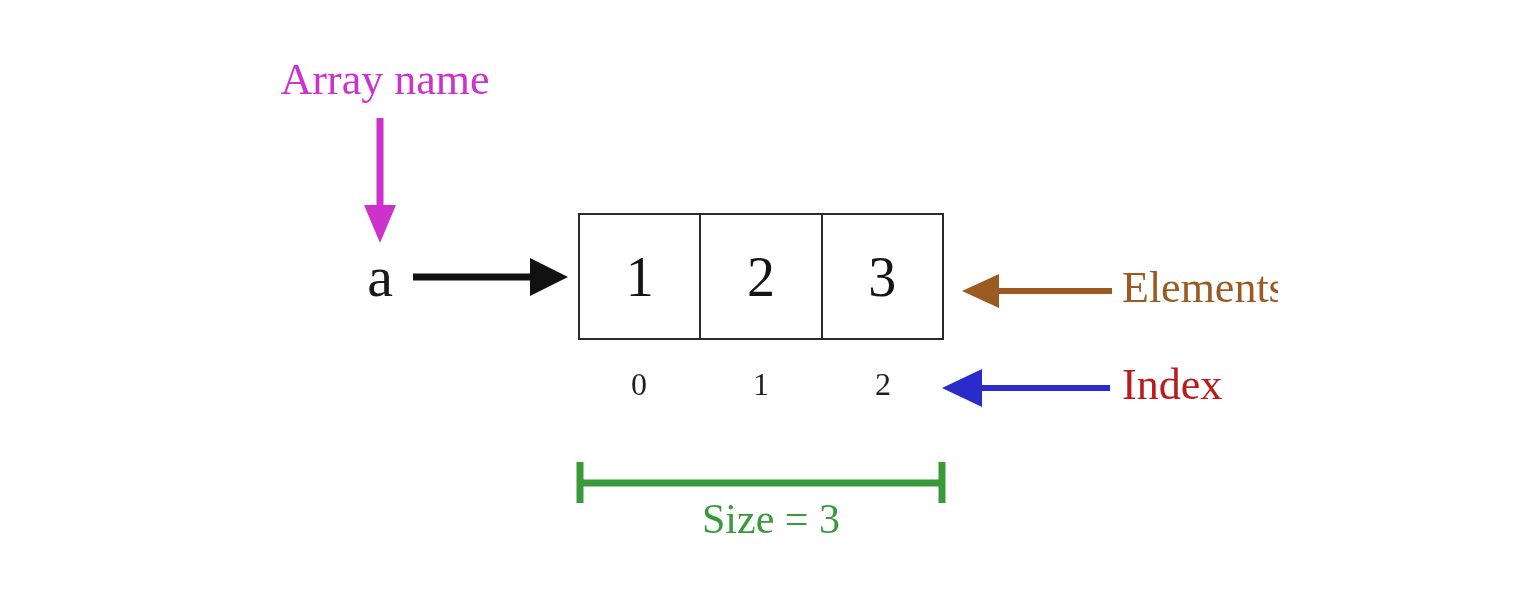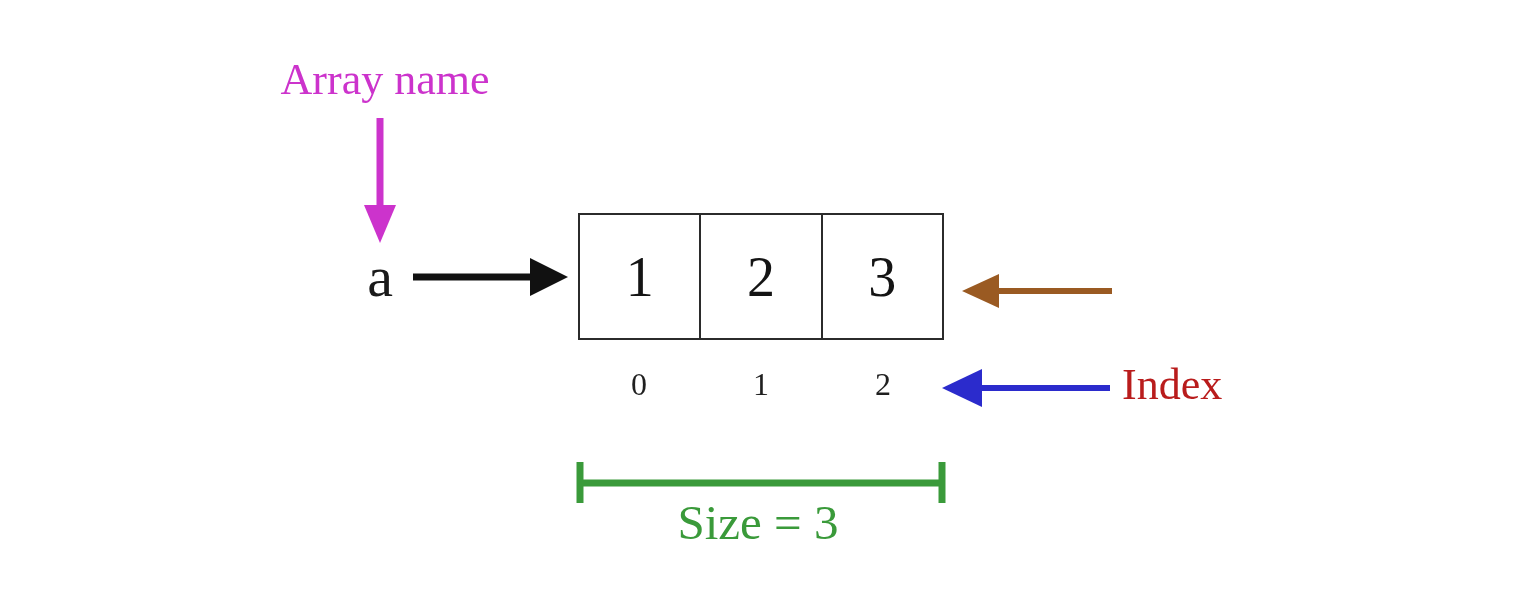--- a/index.html
+++ b/index.html
@@ -102,25 +102,25 @@
     left: 1122px;
     top: 363px;
     font-size: 44px;
     line-height: 1;
     color: #b91c1c;
     white-space: nowrap;
   }
 
   
   #size-caption {
-    left: 575px;
+    left: 588px;
     top: 498px;
     width: 366px;
     text-align: center;
-    font-size: 49px;
+    font-size: 42px;
     line-height: 1;
     color: #3a9a3a;
     white-space: nowrap;
   }
 </style>
 </head>
 <body>
 
 <div id="canvas">
 
@@ -133,20 +133,21 @@
     <div class="array-cell">2</div>
     <div class="array-cell">3</div>
   </div>
 
   <div class="abs" id="index-row">
     <div class="index-cell">0</div>
     <div class="index-cell">1</div>
     <div class="index-cell">2</div>
   </div>
 
+  <div class="abs" id="elements-label">Elements</div>
 
   <div class="abs" id="index-label">Index</div>
 
   <div class="abs" id="size-caption">Size = 3</div>
 
   <svg class="abs" id="arrow-layer" viewBox="0 0 1522 612">
 
     <g>
       <line x1="380" y1="118" x2="380" y2="222" stroke="#cc33cc" stroke-width="7"></line>
       <polygon points="380,243 364,205 396,205" fill="#cc33cc"></polygon>

